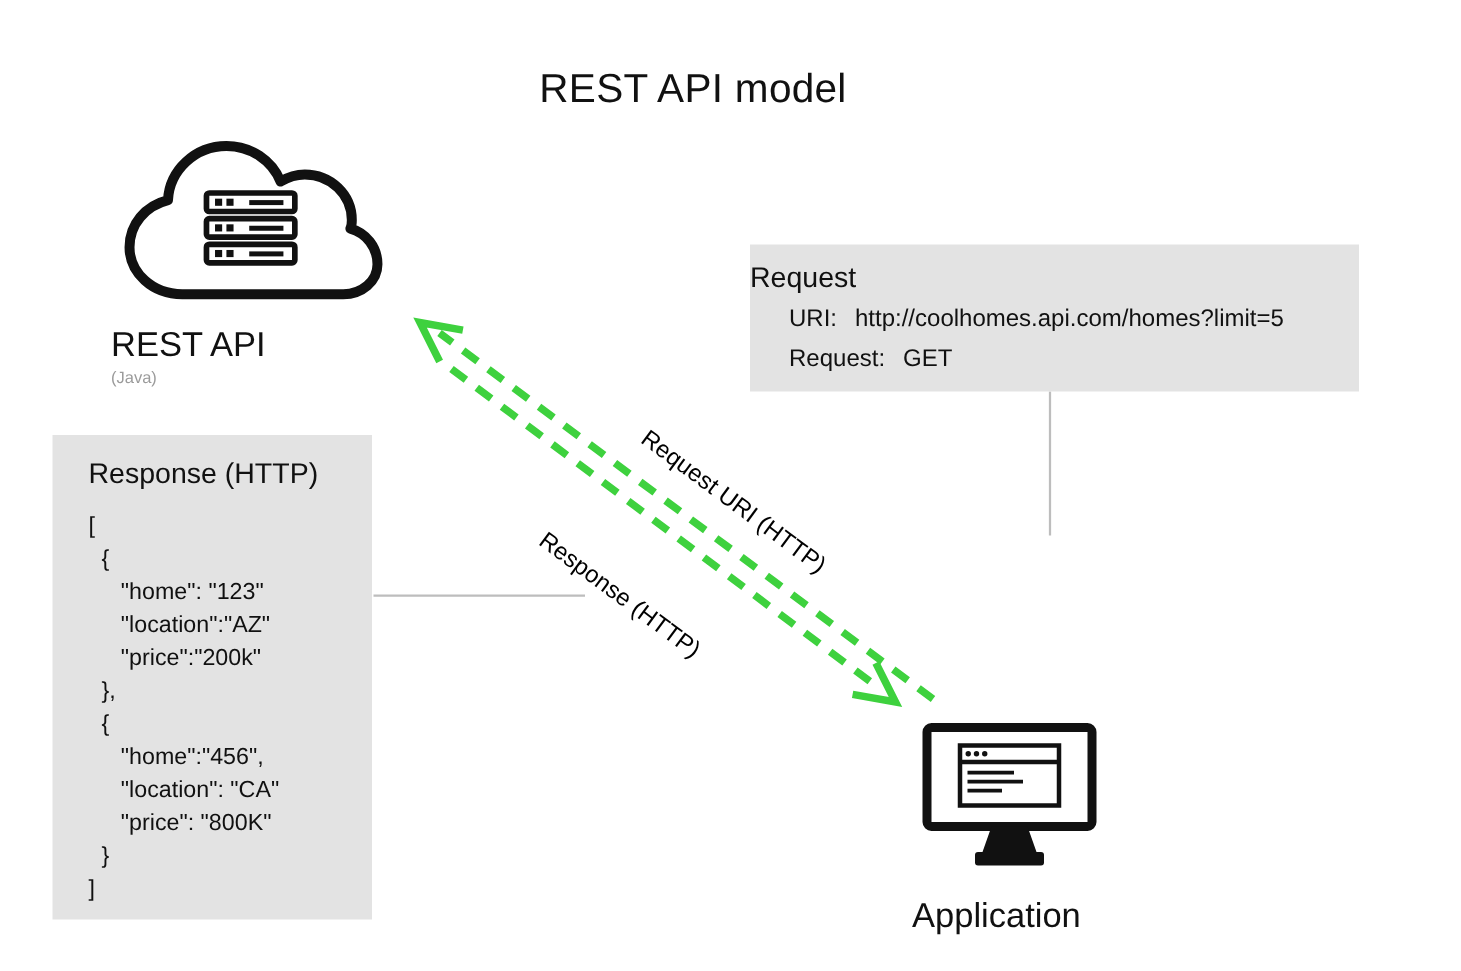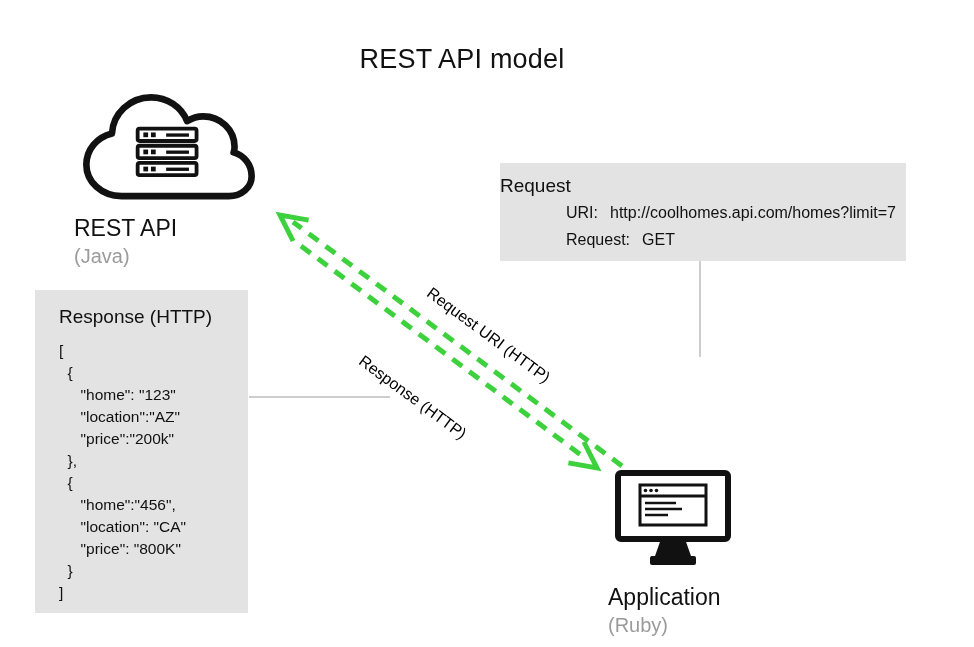--- a/index.html
+++ b/index.html
@@ -22,30 +22,30 @@
 
   .arrow-label {
     position:absolute; font-size:16px; white-space:nowrap;
     transform-origin:0 0; transform:rotate(36.5deg); color:#000;
   }
   .arrow-label.request { left:434px; top:284px; }
   .arrow-label.response { left:366px; top:352px; }
 
   .group { position:absolute; text-align:left; }
   .cloud-group { left:74px; top:84px; width:190px; }
-  .app-group   { left:608px; top:468px; width:145px; }
+  .app-group   { left:608px; top:480px; width:145px; }
   .entity-label { font-size:23px; margin-top:-6px; }
   .app-group .entity-label { margin-top:2px; }
-  .entity-sub { font-size:20px; color:var(--muted-text,#9b9b9b); margin-top:3px; }
+  .entity-sub { font-size:11px; color:var(--muted-text,#9b9b9b); margin-top:3px; }
 
   .panel { position:absolute; background:var(--box-bg,#e3e3e3); }
   .request-panel { left:500px; top:163px; width:406px; height:98px; padding-top:12px; }
   .panel-title { text-align:left; font-size:19px; }
   .kv { margin:5px 0 0 26px; font-size:16px; line-height:22px; }
-  .kv .lbl { margin-right:12px;margin-left:40px; }
+  .kv .lbl { margin-right:12px; }
 
   .response-panel { left:35px; top:290px; width:213px; height:323px; padding:16px 0 0 24px; }
   .response-panel .panel-title { text-align:left; font-size:19px; }
   .json {
     font-family:"Liberation Sans", sans-serif;
     font-size:15.5px; line-height:22px; margin-top:12px; white-space:pre;
   }
 
   .ink { stroke:#111; fill:#fff; }
   .ink-fill { fill:#111; stroke:none; }
@@ -90,21 +90,21 @@
         <rect class="ink-fill" x="97" y="88" width="24" height="3.5"></rect>
       </g>
     </svg>
     <div class="entity-label">REST API</div>
     <div class="entity-sub">(Java)</div>
   </div>
 
   <div class="panel request-panel">
     <div class="panel-title">Request</div>
     <div class="kv">
-      <span class="lbl">URI:</span><span>http://coolhomes.api.com/homes?limit=7</span>
+      <span class="lbl">URI:</span><span>http://coolhomes.api.com/homes?limit=5</span>
     </div>
     <div class="kv">
       <span class="lbl">Request:</span><span>GET</span>
     </div>
   </div>
 
   <div class="panel response-panel">
     <div class="panel-title">Response (HTTP)</div>
     <pre class="json">[
   {
@@ -130,16 +130,15 @@
         <circle class="ink-fill" cx="43" cy="22.5" r="1.8"></circle>
         <circle class="ink-fill" cx="48.5" cy="22.5" r="1.8"></circle>
         <line x1="37" y1="35" x2="68" y2="35" stroke="#111" stroke-width="2.5"></line>
         <line x1="37" y1="41" x2="74" y2="41" stroke="#111" stroke-width="2.5"></line>
         <line x1="37" y1="47" x2="60" y2="47" stroke="#111" stroke-width="2.5"></line>
       </g>
       <path class="ink-fill" d="M 53 71 L 77 71 L 83 88 L 47 88 Z"></path>
       <rect class="ink-fill" x="42" y="88" width="46" height="9" rx="2"></rect>
     </svg>
     <div class="entity-label">Application</div>
-    <div class="entity-sub">(Ruby)</div>
   </div>
 
 </div>
 
 </body></html>

